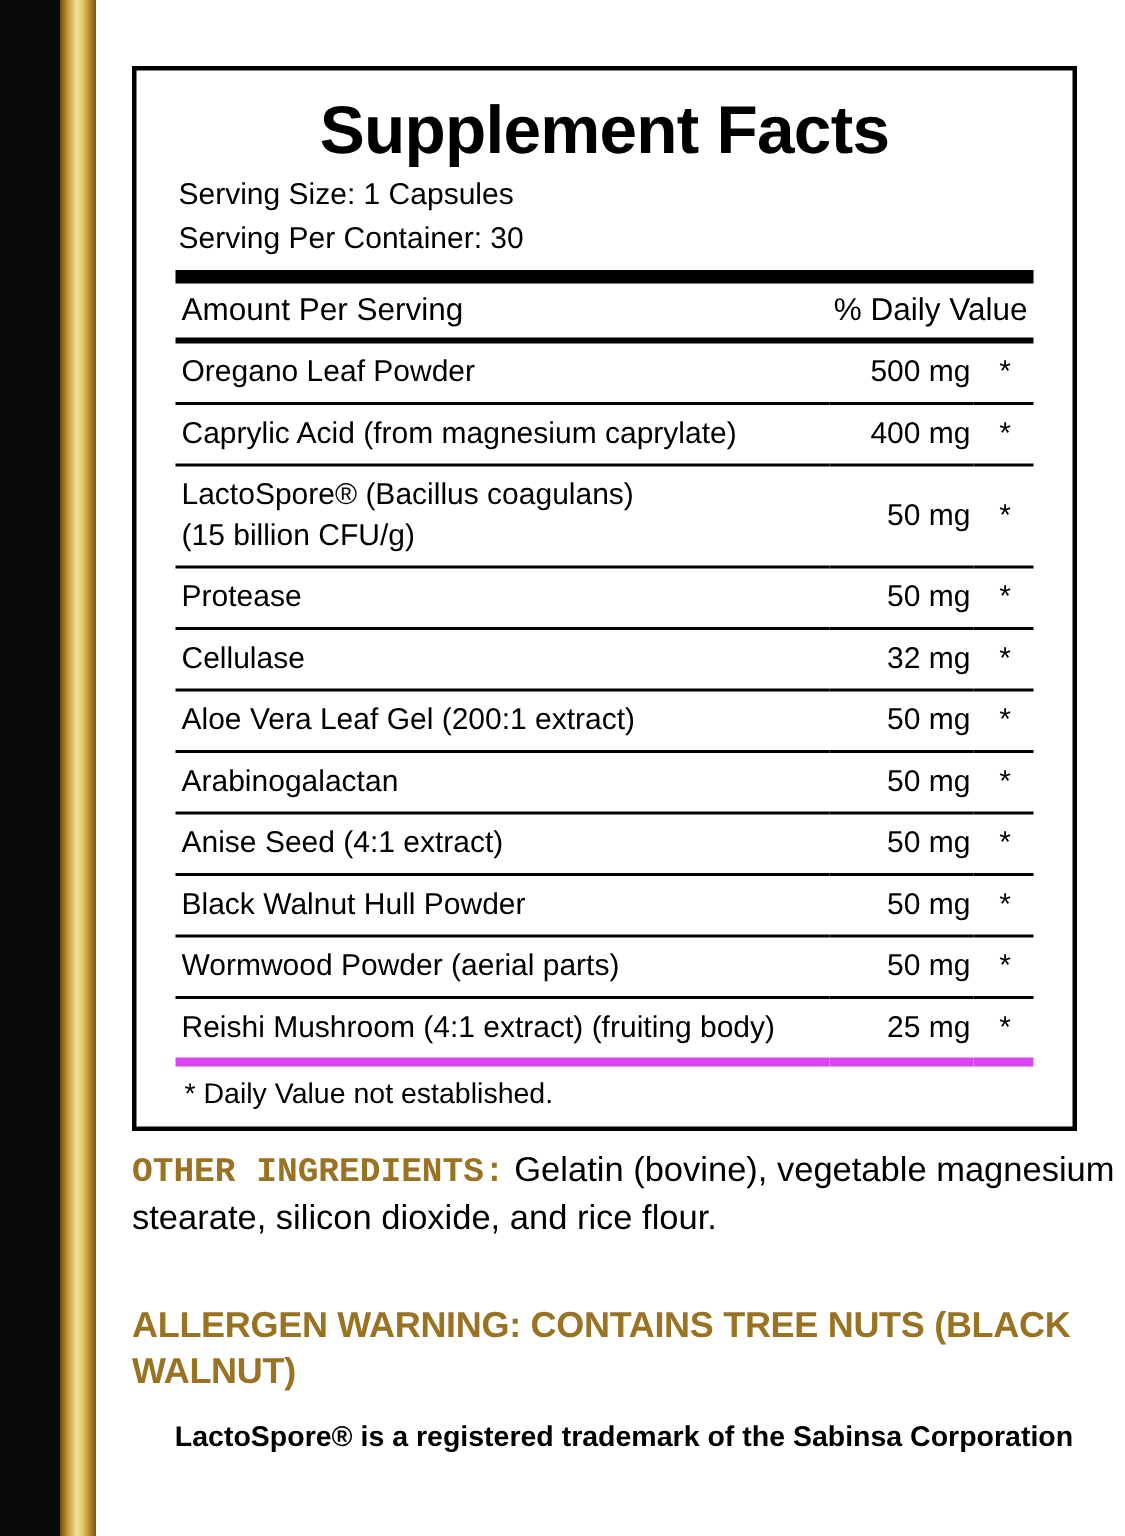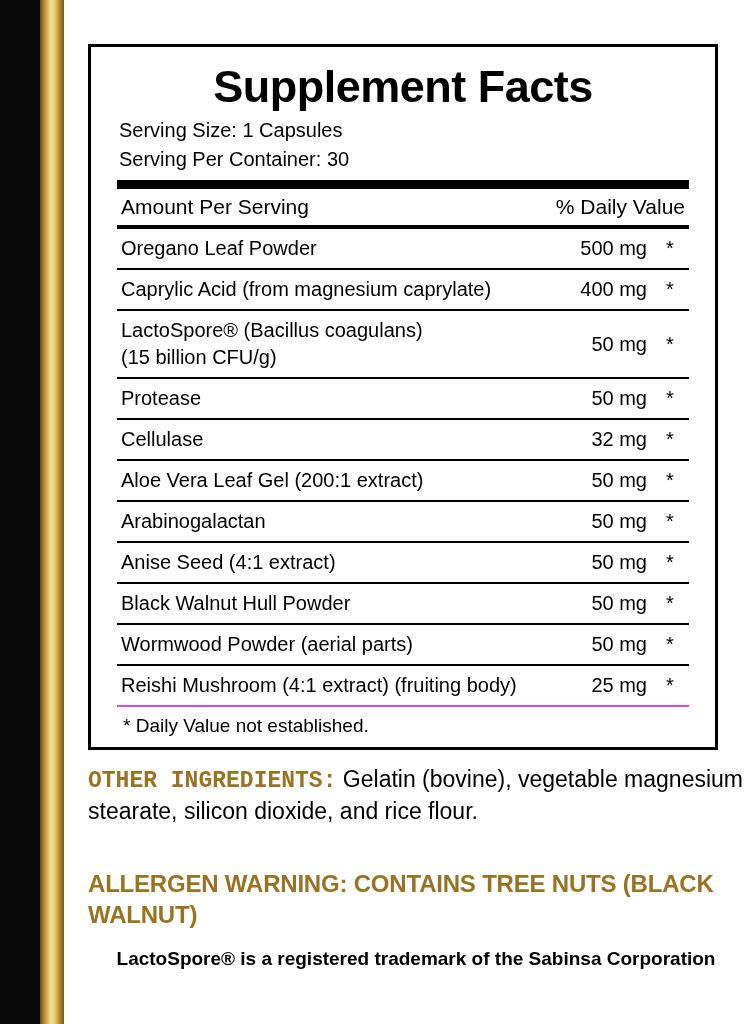--- a/index.html
+++ b/index.html
@@ -107,21 +107,21 @@
     border-collapse: collapse;
     font-size: 20px;
     color: #000;
   }
   table.ingredients td {
     padding: 6px 2px 6px 4px;
     vertical-align: middle;
     border-bottom: 2px solid #000;
   }
   table.ingredients tr:last-child td {
-    border-bottom: 2px solid #d946ef;
+    border-bottom: 6px solid #d946ef;
   }
   td.name {
     text-align: left;
     line-height: 1.35;
   }
   td.amt {
     text-align: right;
     white-space: nowrap;
     width: 90px;
     padding-right: 10px;

